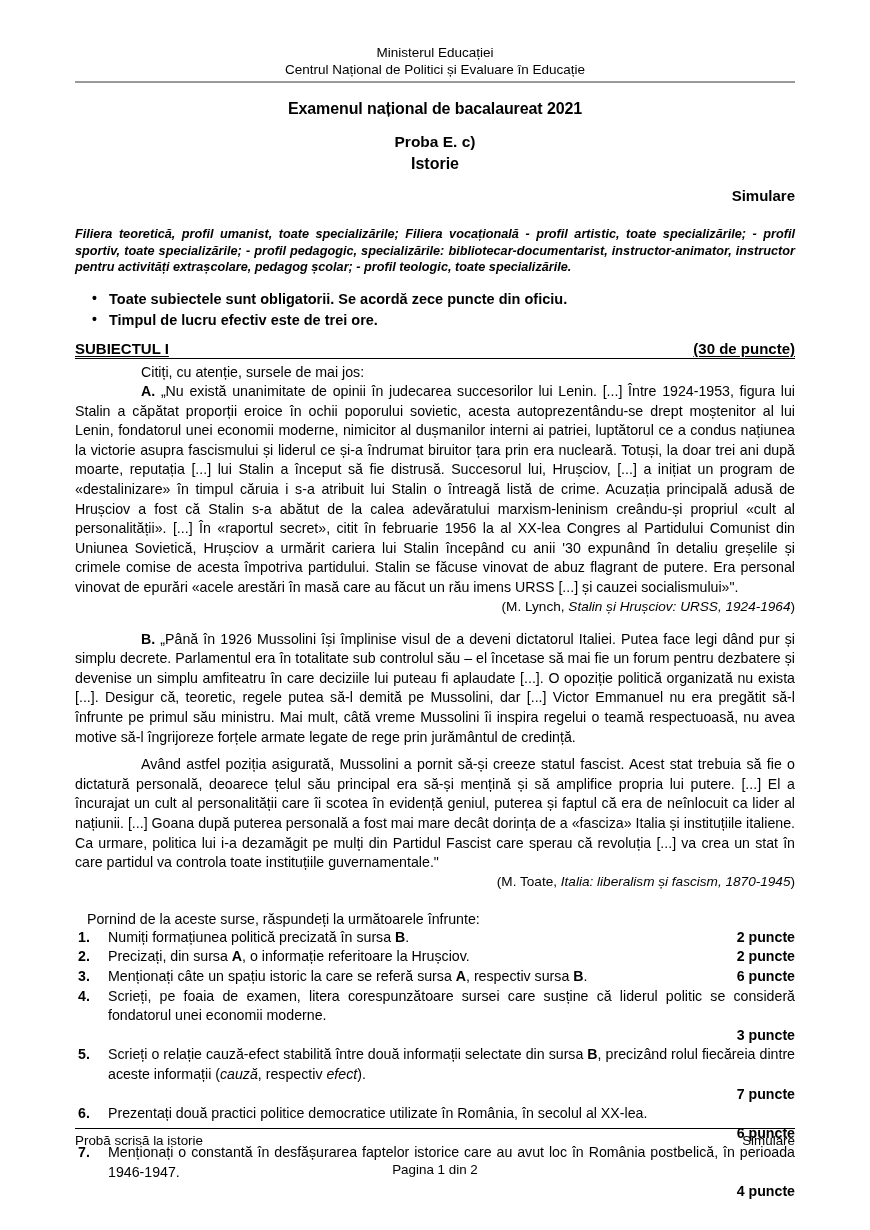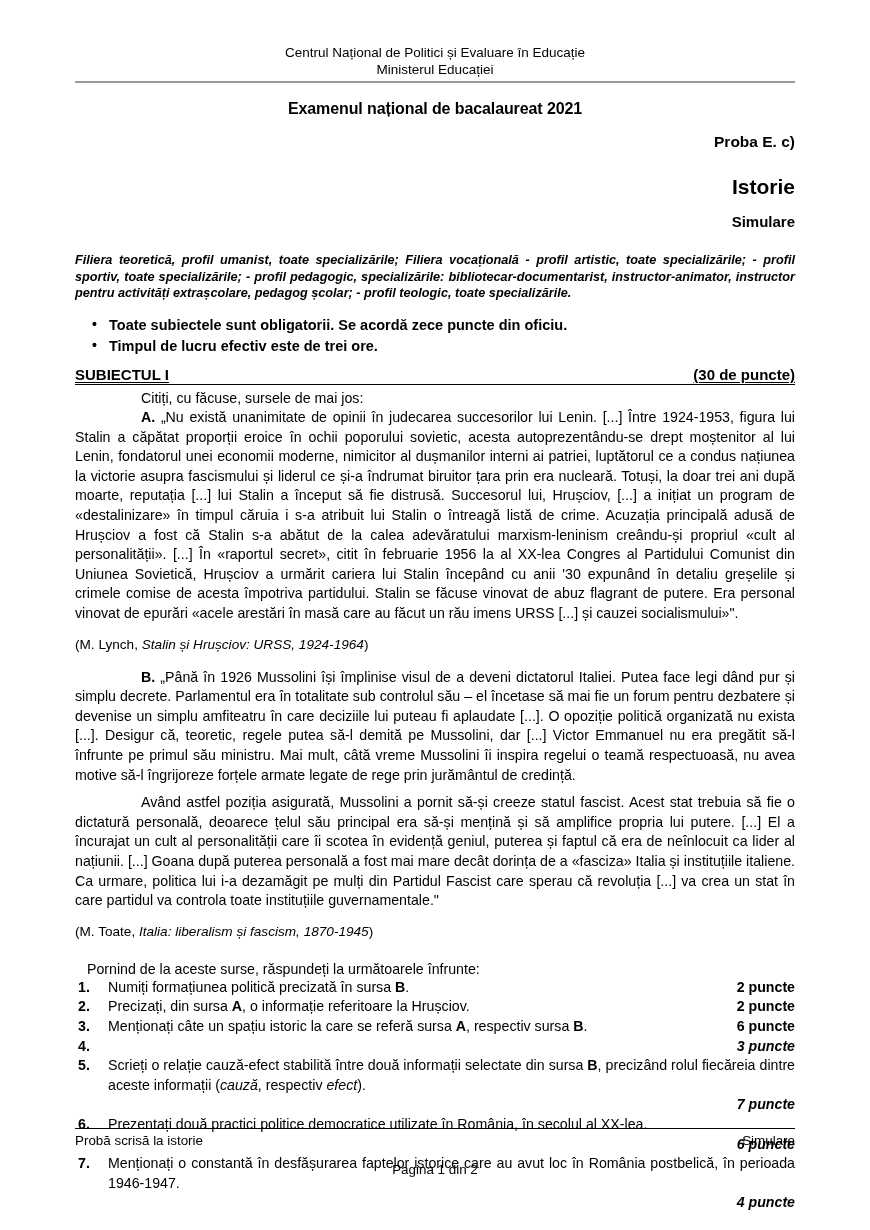--- a/index.html
+++ b/index.html
@@ -42,30 +42,30 @@
     width: 720px;
   }
   .title-main {
     text-align: center;
     font-size: 16px;
     font-weight: bold;
     margin-top: 17px;
     letter-spacing: -0.1px;
   }
   .title-sub {
-    text-align: right;
+    text-align: center;
     font-size: 15.5px;
     font-weight: bold;
     margin-top: 15px;
   }
   .title-subject {
-    text-align: right;
-    font-size: 21px;
-    font-weight: bold;
-    margin-top: 24px;
+    text-align: center;
+    font-size: 16px;
+    font-weight: bold;
+    margin-top: 4px;
   }
   .simulare-top {
     text-align: right;
     font-size: 15px;
     font-weight: bold;
     margin-top: 14px;
   }
 
   
   .filiera {
@@ -124,21 +124,22 @@
   .lead-cititi { margin-top: 4px; }
   .src-b-block { margin-top: 16px; }
   .src-b-p2 { margin-top: 8px; }
 
   .src-letter { font-weight: bold; }
   .bold { font-weight: bold; }
   .ital { font-style: italic; }
 
   .citation {
     font-size: 13.6px;
-    margin-top: 13px;
+    text-align: right;
+    margin-top: 1px;
   }
 
   
   .cerinte-lead {
     font-size: 14.2px;
     margin-top: 22px;
     padding-left: 12px;
   }
   .qlist {
     margin: 1px 0 0 0;
@@ -168,21 +169,20 @@
     align-items: baseline;
   }
   .q-just {
     text-align: justify;
     text-align-last: justify;
   }
   .pts-right {
     display: block;
     text-align: right;
     font-weight: bold;
-    font-style: italic;
   }
 
   
   .footer {
     position: absolute;
     left: 75px;
     top: 1128px;
     width: 720px;
   }
   .hr-bottom {
@@ -204,43 +204,43 @@
   }
 </style>
 </head>
 <body>
 
 <div class="page">
 
   <div class="content">
 
     <div class="org-head">
+      <div>Ministerul Educației</div>
       <div>Centrul Național de Politici și Evaluare în Educație</div>
-      <div>Ministerul Educației</div>
     </div>
     <hr class="hr-top">
 
     <div class="title-main">Examenul național de bacalaureat 2021</div>
     <div class="title-sub">Proba E. c)</div>
     <div class="title-subject">Istorie</div>
     <div class="simulare-top">Simulare</div>
 
     <div class="filiera">Filiera teoretică, profil umanist, toate specializările; Filiera vocațională - profil artistic, toate specializările; - profil sportiv, toate specializările; - profil pedagogic, specializările: bibliotecar-documentarist, instructor-animator, instructor pentru activități extrașcolare, pedagog școlar; - profil teologic, toate specializările.</div>
 
     <ul class="bullets">
       <li>Toate subiectele sunt obligatorii. Se acordă zece puncte din oficiu.</li>
       <li>Timpul de lucru efectiv este de trei ore.</li>
     </ul>
 
     <div class="subiect-row">
       <span class="left">SUBIECTUL I</span>
       <span class="right">(30 de puncte)</span>
     </div>
 
-    <p class="para indent-2 lead-cititi">Citiți, cu făcuse, sursele de mai jos:</p>
+    <p class="para indent-2 lead-cititi">Citiți, cu atenție, sursele de mai jos:</p>
 
     <p class="para indent-2"><span class="src-letter">A.</span> <span>„Nu există unanimitate de opinii în judecarea succesorilor lui Lenin. [...] Între 1924-1953, figura lui Stalin a căpătat proporții eroice în ochii poporului sovietic, acesta autoprezentându-se drept moștenitor al lui Lenin, fondatorul unei economii moderne, nimicitor al dușmanilor interni ai patriei, luptătorul ce a condus națiunea la victorie asupra fascismului și liderul ce și-a îndrumat biruitor țara prin era nucleară. Totuși, la doar trei ani după moarte, reputația [...] lui Stalin a început să fie distrusă. Succesorul lui, Hrușciov, [...] a inițiat un program de «destalinizare» în timpul căruia i s-a atribuit lui Stalin o întreagă listă de crime. Acuzația principală adusă de Hrușciov a fost că Stalin s-a abătut de la calea adevăratului marxism-leninism creându-și propriul «cult al personalității». [...] În «raportul secret», citit în februarie 1956 la al XX-lea Congres al Partidului Comunist din Uniunea Sovietică, Hrușciov a urmărit cariera lui Stalin începând cu anii '30 expunând în detaliu greșelile și crimele comise de acesta împotriva partidului. Stalin se făcuse vinovat de abuz flagrant de putere. Era personal vinovat de epurări «acele arestări în masă care au făcut un rău imens URSS [...] și cauzei socialismului»".</span></p>
     <div class="citation"><span>(M. Lynch, </span><span class="ital">Stalin și Hrușciov: URSS, 1924-1964</span><span>)</span></div>
 
     <div class="src-b-block">
       <p class="para indent-2"><span class="src-letter">B.</span> <span>„Până în 1926 Mussolini își împlinise visul de a deveni dictatorul Italiei. Putea face legi dând pur și simplu decrete. Parlamentul era în totalitate sub controlul său – el încetase să mai fie un forum pentru dezbatere și devenise un simplu amfiteatru în care deciziile lui puteau fi aplaudate [...]. O opoziție politică organizată nu exista [...]. Desigur că, teoretic, regele putea să-l demită pe Mussolini, dar [...] Victor Emmanuel nu era pregătit să-l înfrunte pe primul său ministru. Mai mult, câtă vreme Mussolini îi inspira regelui o teamă respectuoasă, nu avea motive să-l îngrijoreze forțele armate legate de rege prin jurământul de credință.</span></p>
       <p class="para indent-2 src-b-p2">Având astfel poziția asigurată, Mussolini a pornit să-și creeze statul fascist. Acest stat trebuia să fie o dictatură personală, deoarece țelul său principal era să-și mențină și să amplifice propria lui putere. [...] El a încurajat un cult al personalității care îi scotea în evidență geniul, puterea și faptul că era de neînlocuit ca lider al națiunii. [...] Goana după puterea personală a fost mai mare decât dorința de a «fasciza» Italia și instituțiile italiene. Ca urmare, politica lui i-a dezamăgit pe mulți din Partidul Fascist care sperau că revoluția [...] va crea un stat în care partidul va controla toate instituțiile guvernamentale."</p>
       <div class="citation"><span>(M. Toate, </span><span class="ital">Italia: liberalism și fascism, 1870-1945</span><span>)</span></div>
     </div>
 
@@ -267,20 +267,21 @@
       <li>
         <span class="qnum">3.</span>
         <span class="q-tail">
           <span><span>Menționați câte un spațiu istoric la care se referă sursa </span><span class="bold">A</span><span>, respectiv sursa </span><span class="bold">B</span><span>.</span></span>
           <span class="pts">6 puncte</span>
         </span>
       </li>
 
       <li>
         <span class="qnum">4.</span>
+        <span class="q-just">Scrieți, pe foaia de examen, litera corespunzătoare sursei care susține că liderul politic se consideră fondatorul unei economii moderne.</span>
         <span class="pts-right">3 puncte</span>
       </li>
 
       <li>
         <span class="qnum">5.</span>
         <span class="q-just"><span>Scrieți o relație cauză-efect stabilită între două informații selectate din sursa </span><span class="bold">B</span><span>, precizând rolul fiecăreia dintre aceste informații (</span><span class="ital">cauză</span><span>, respectiv </span><span class="ital">efect</span><span>).</span></span>
         <span class="pts-right">7 puncte</span>
       </li>
 
       <li>

